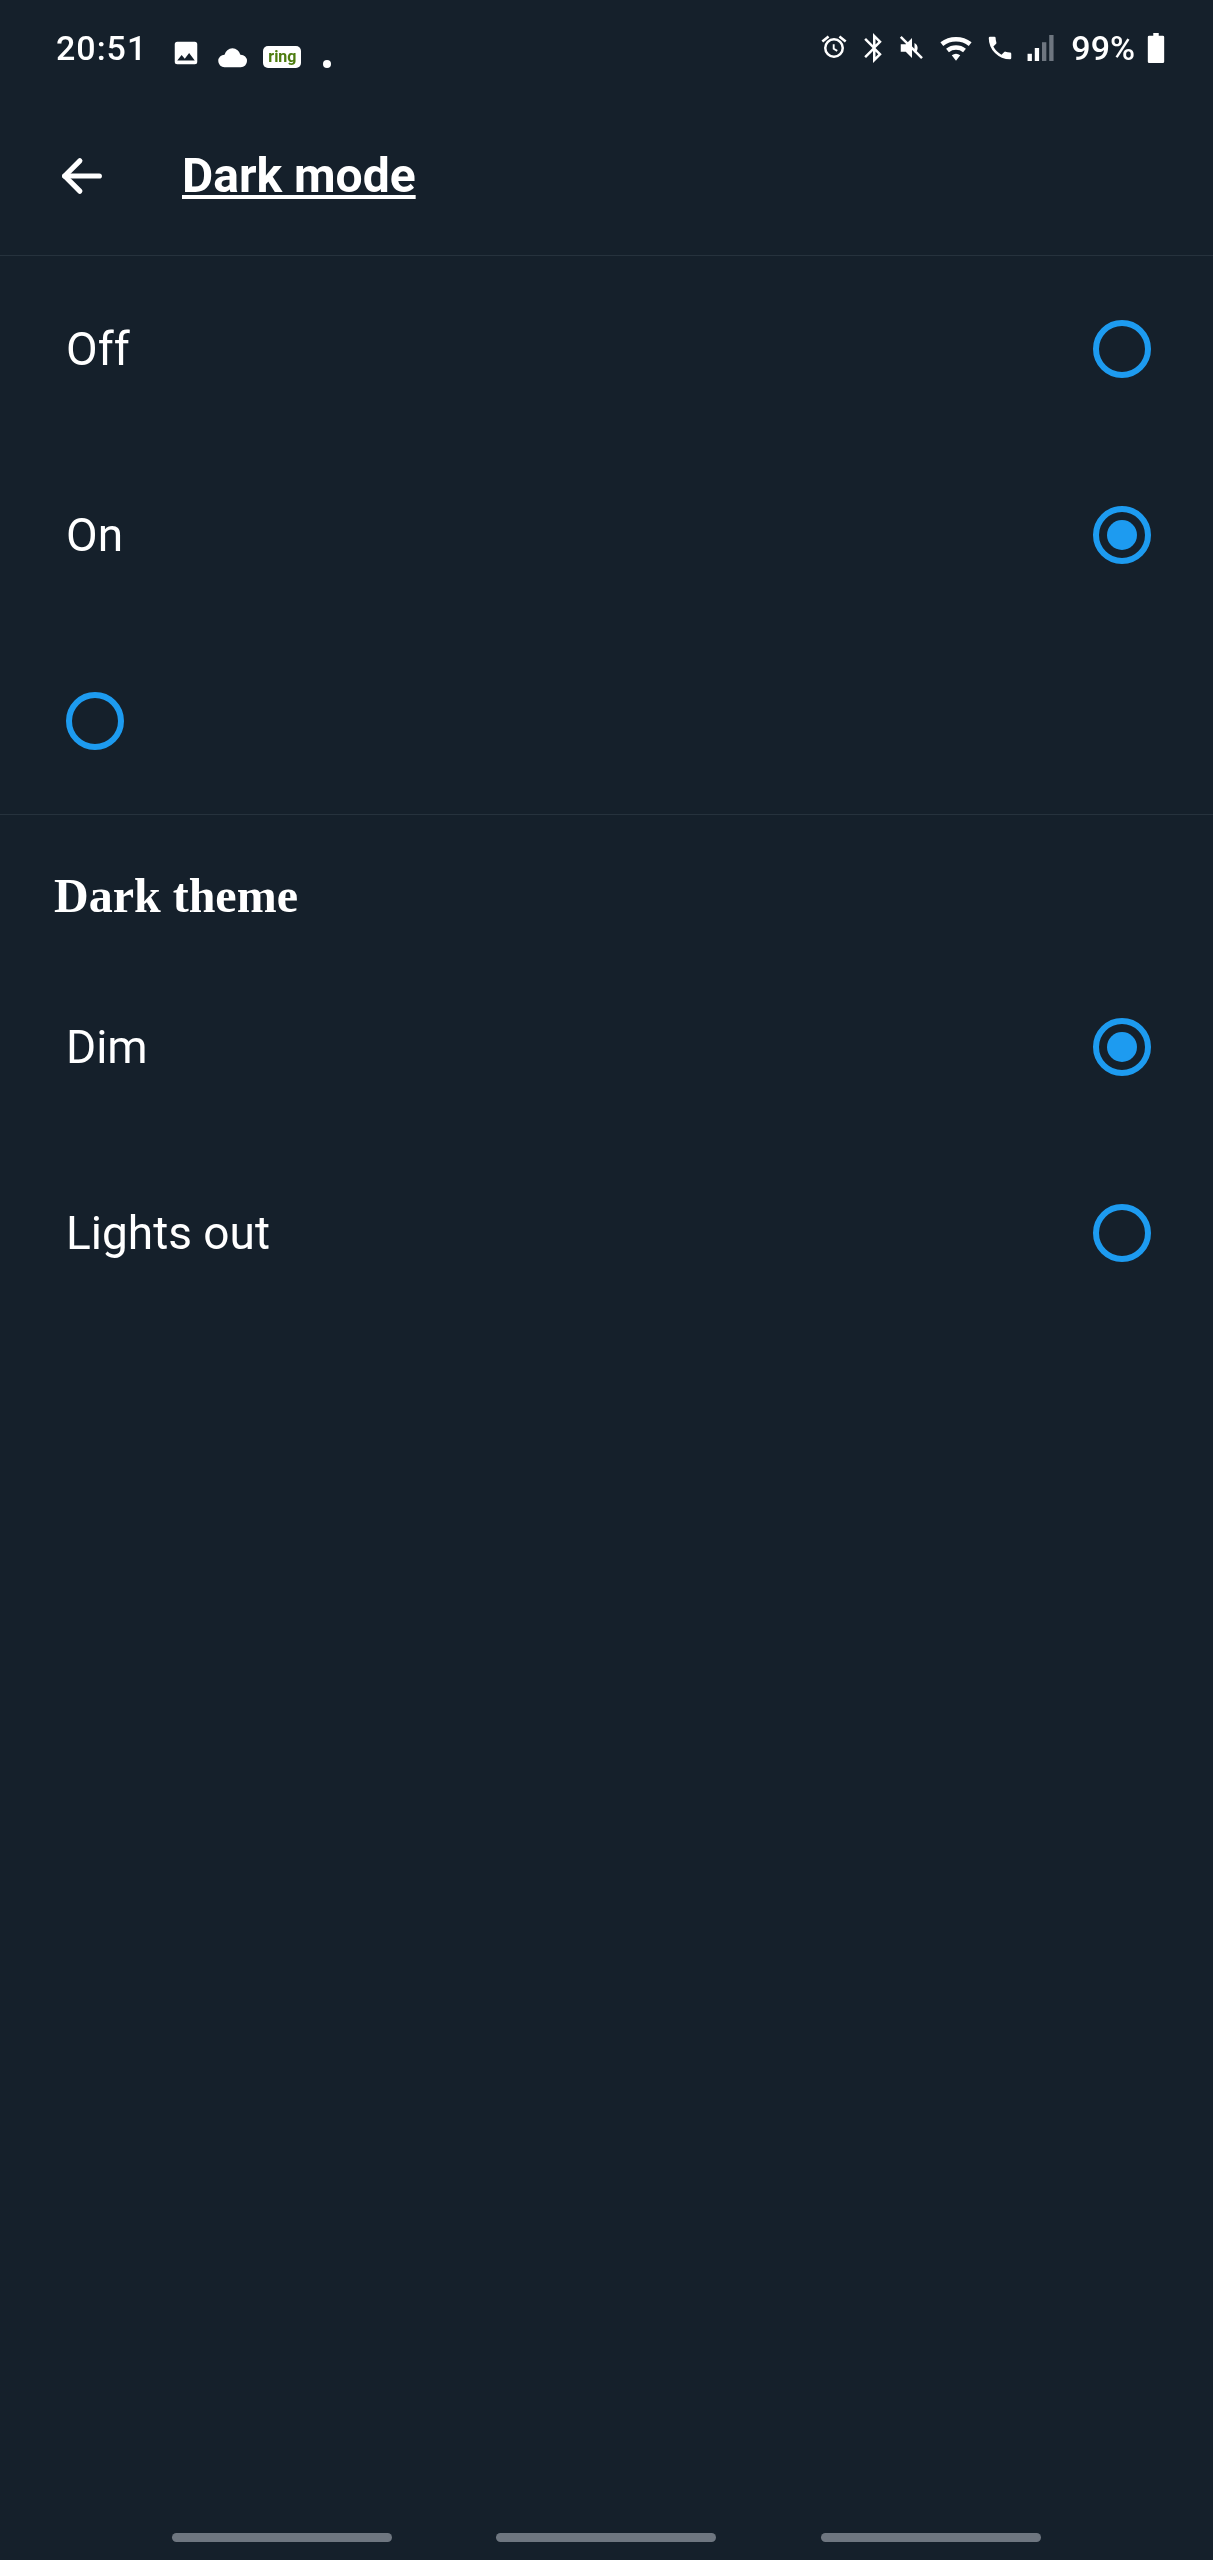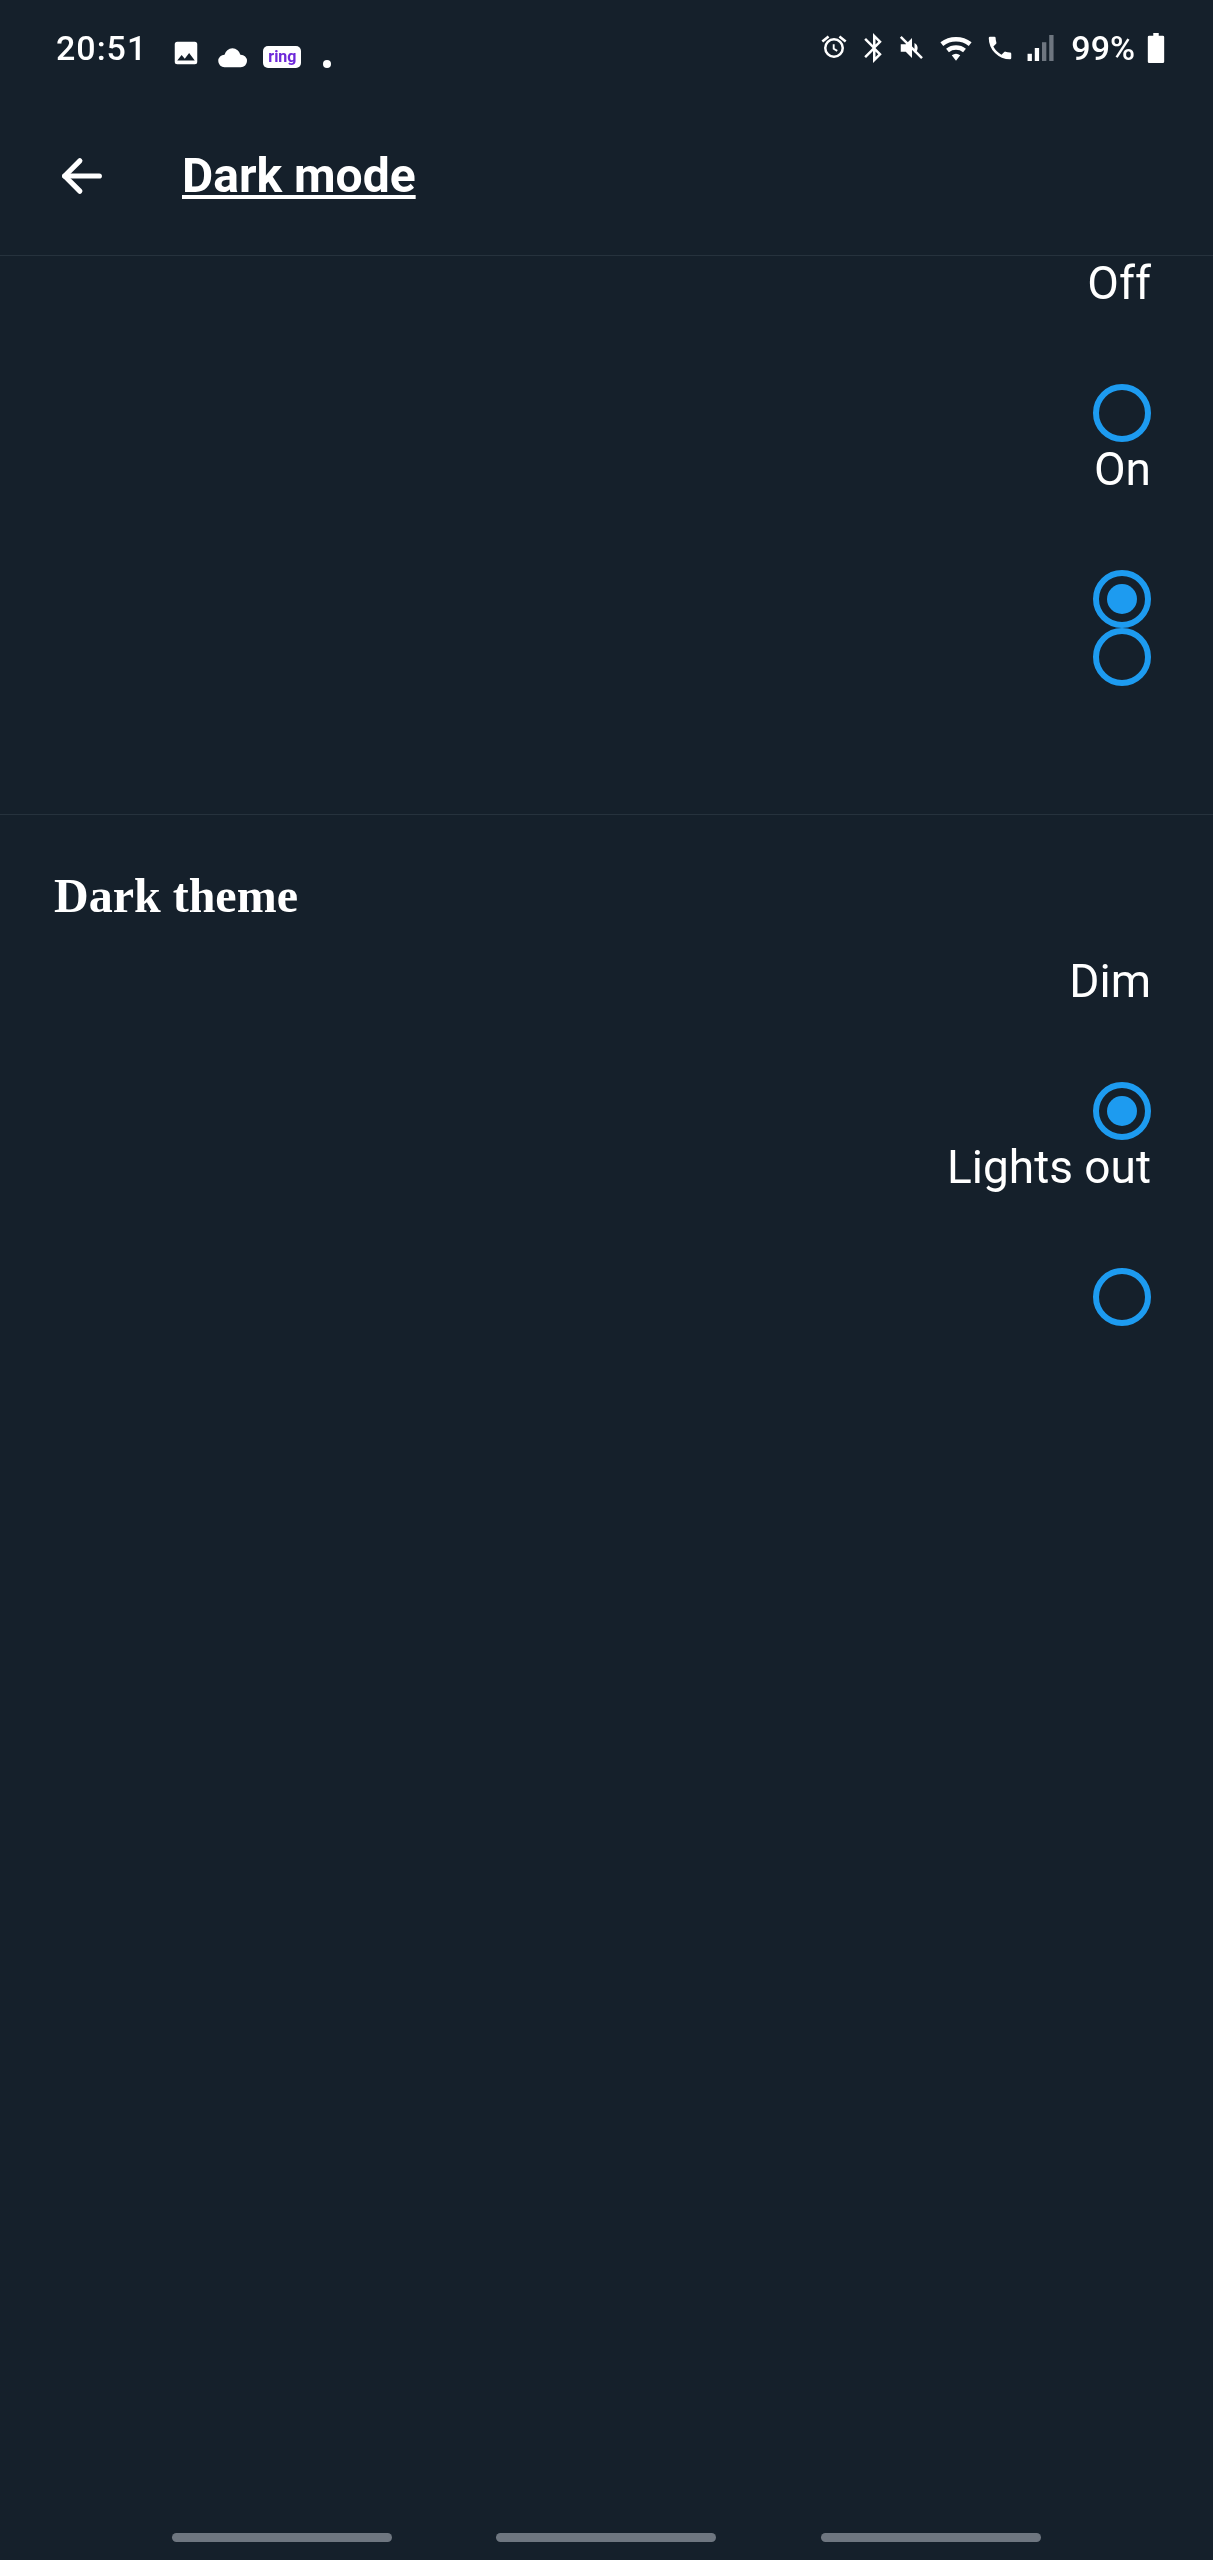--- a/index.html
+++ b/index.html
@@ -41,21 +41,21 @@
       letter-spacing: 1px;
       margin-right: 8px;
     }
     .ic {
       display: inline-flex;
       align-items: center;
       justify-content: center;
     }
     .ring-badge {
       background: #fff;
-      color: #6d28d9;
+      color: #4d7c0f;
       font-size: 16px;
       font-weight: 700;
       padding: 3px 5px;
       border-radius: 5px;
       line-height: 1;
     }
     .dot {
       width: 8px;
       height: 8px;
       border-radius: 50%;
@@ -87,26 +87,25 @@
       font-weight: 700;
       margin-left: 62px;
       text-decoration: underline;
     }
 
     .list {
       padding: 0;
     }
     .row {
       display: flex;
-      align-items: flex-end;
+      align-items: center;
       justify-content: space-between;
-      padding: 0 62px 0 104px;
+      padding: 0 62px 0 66px;
       height: 186px;
       cursor: pointer;
-      flex-direction: column;
     }
     .row-label {
       font-size: 46px;
       font-weight: 400;
     }
     .radio {
       width: 58px;
       height: 58px;
       border-radius: 50%;
       border: 6px solid #1d9bf0;

